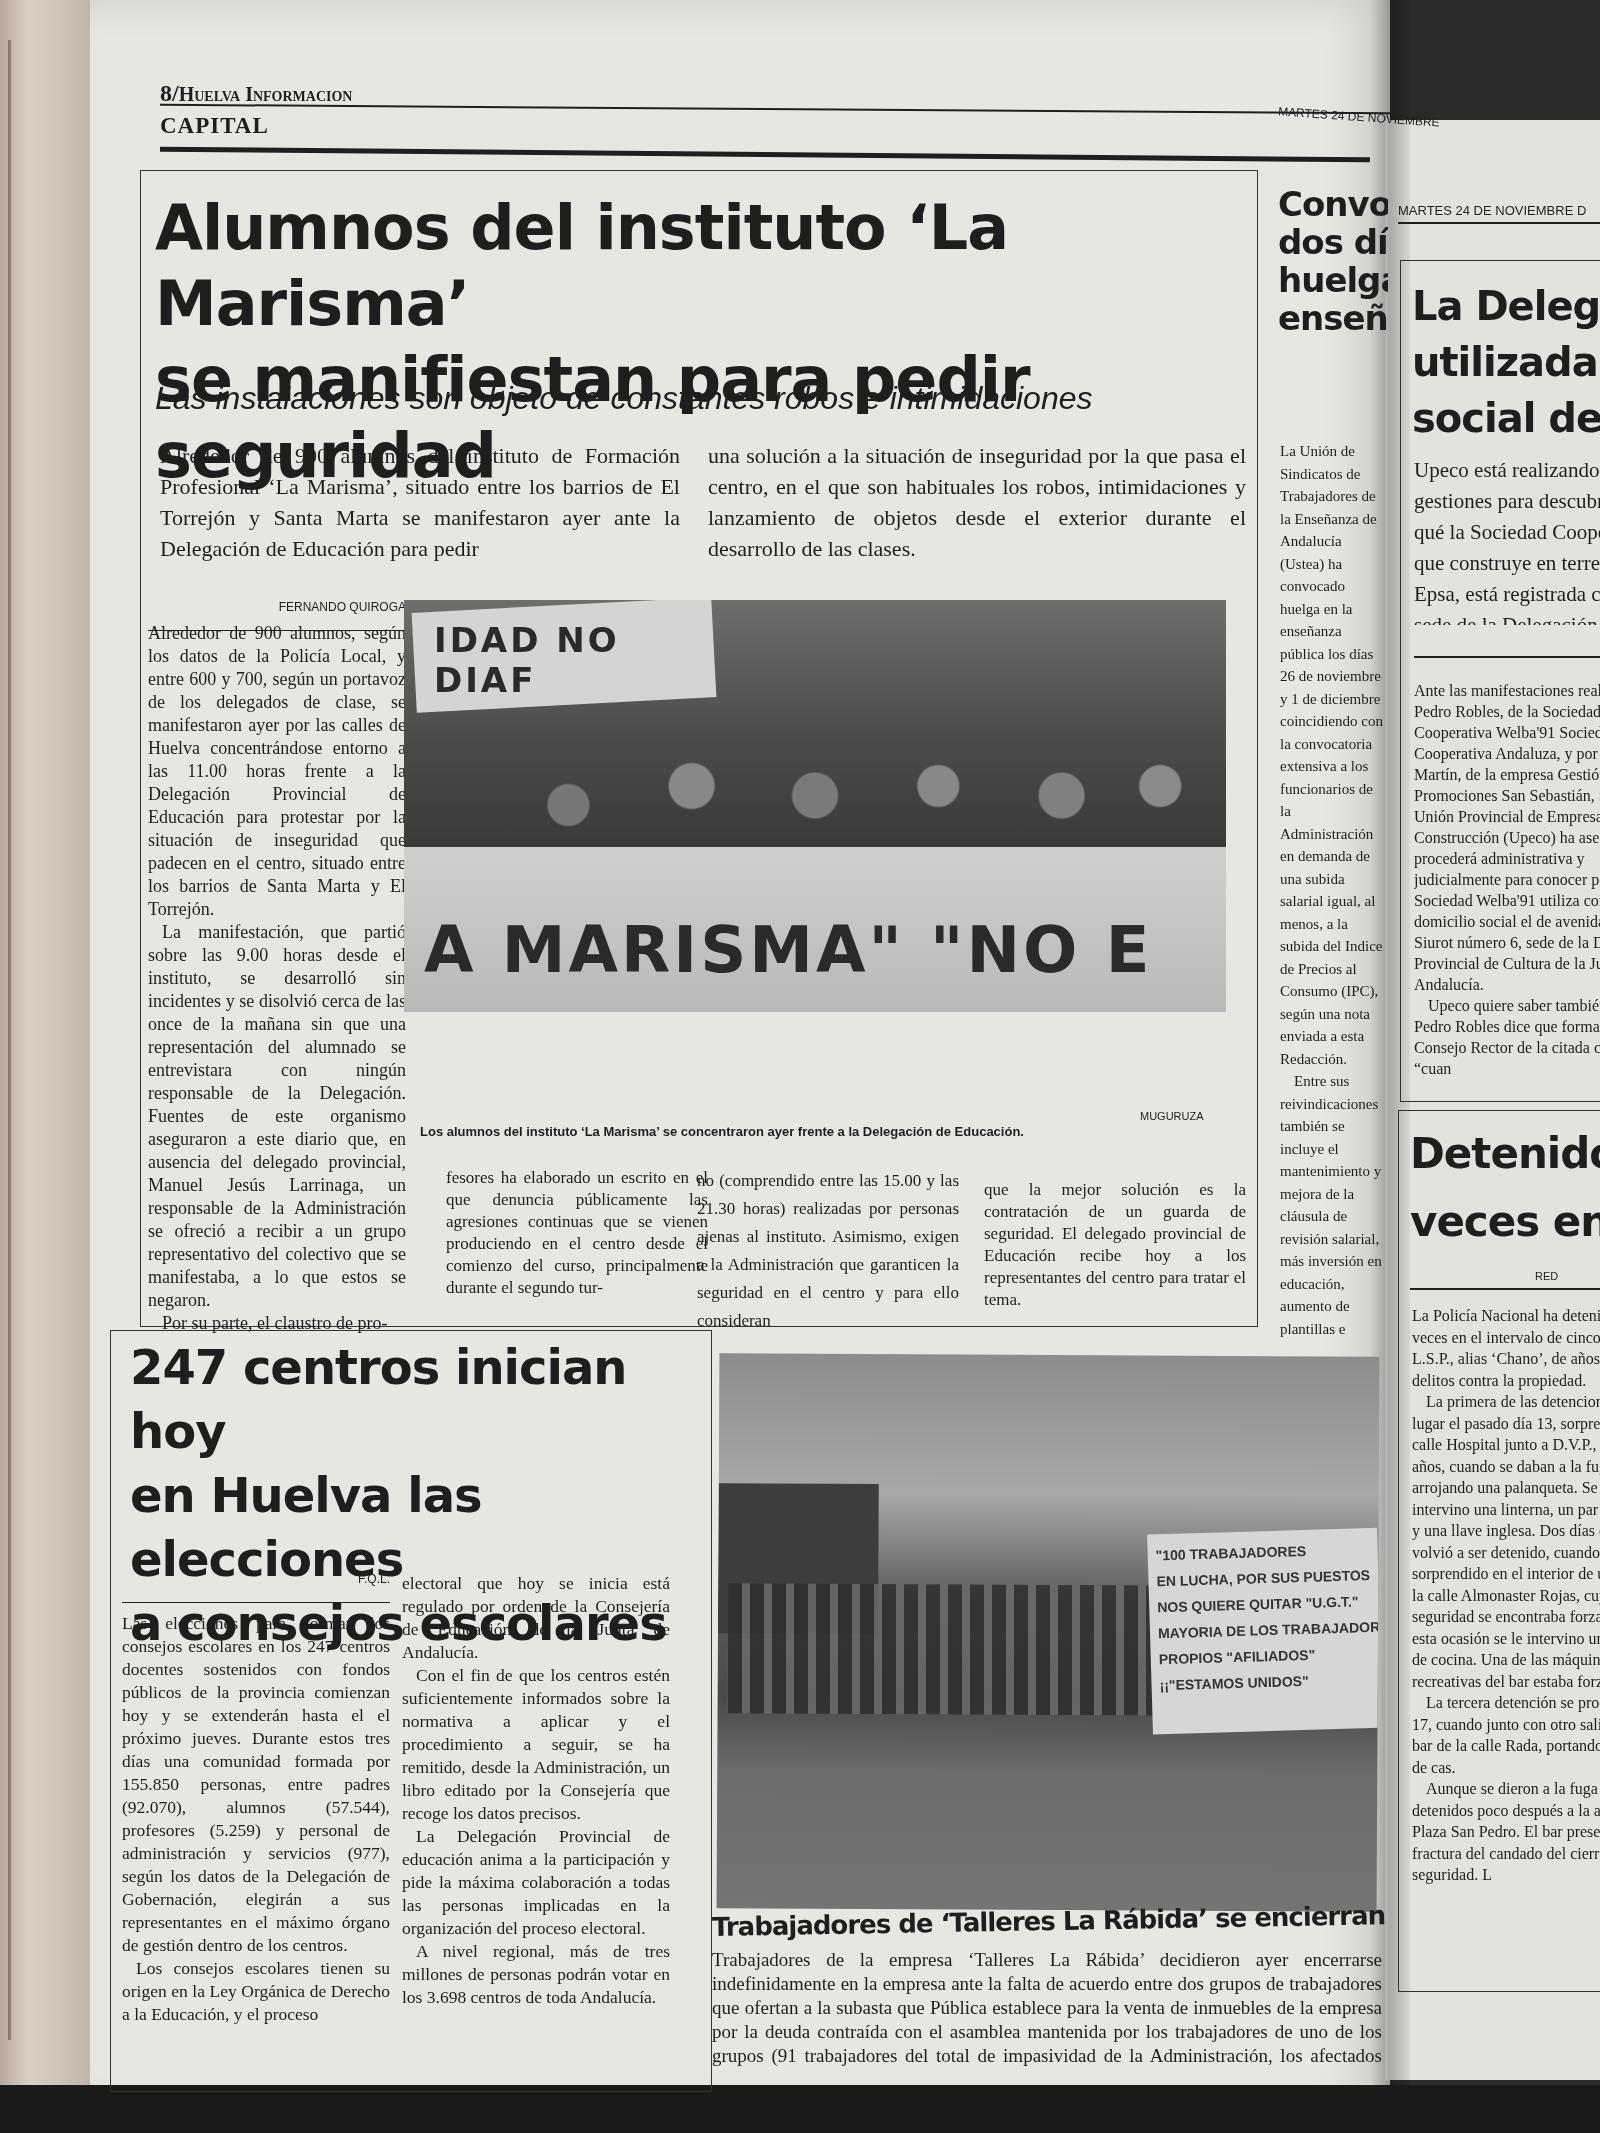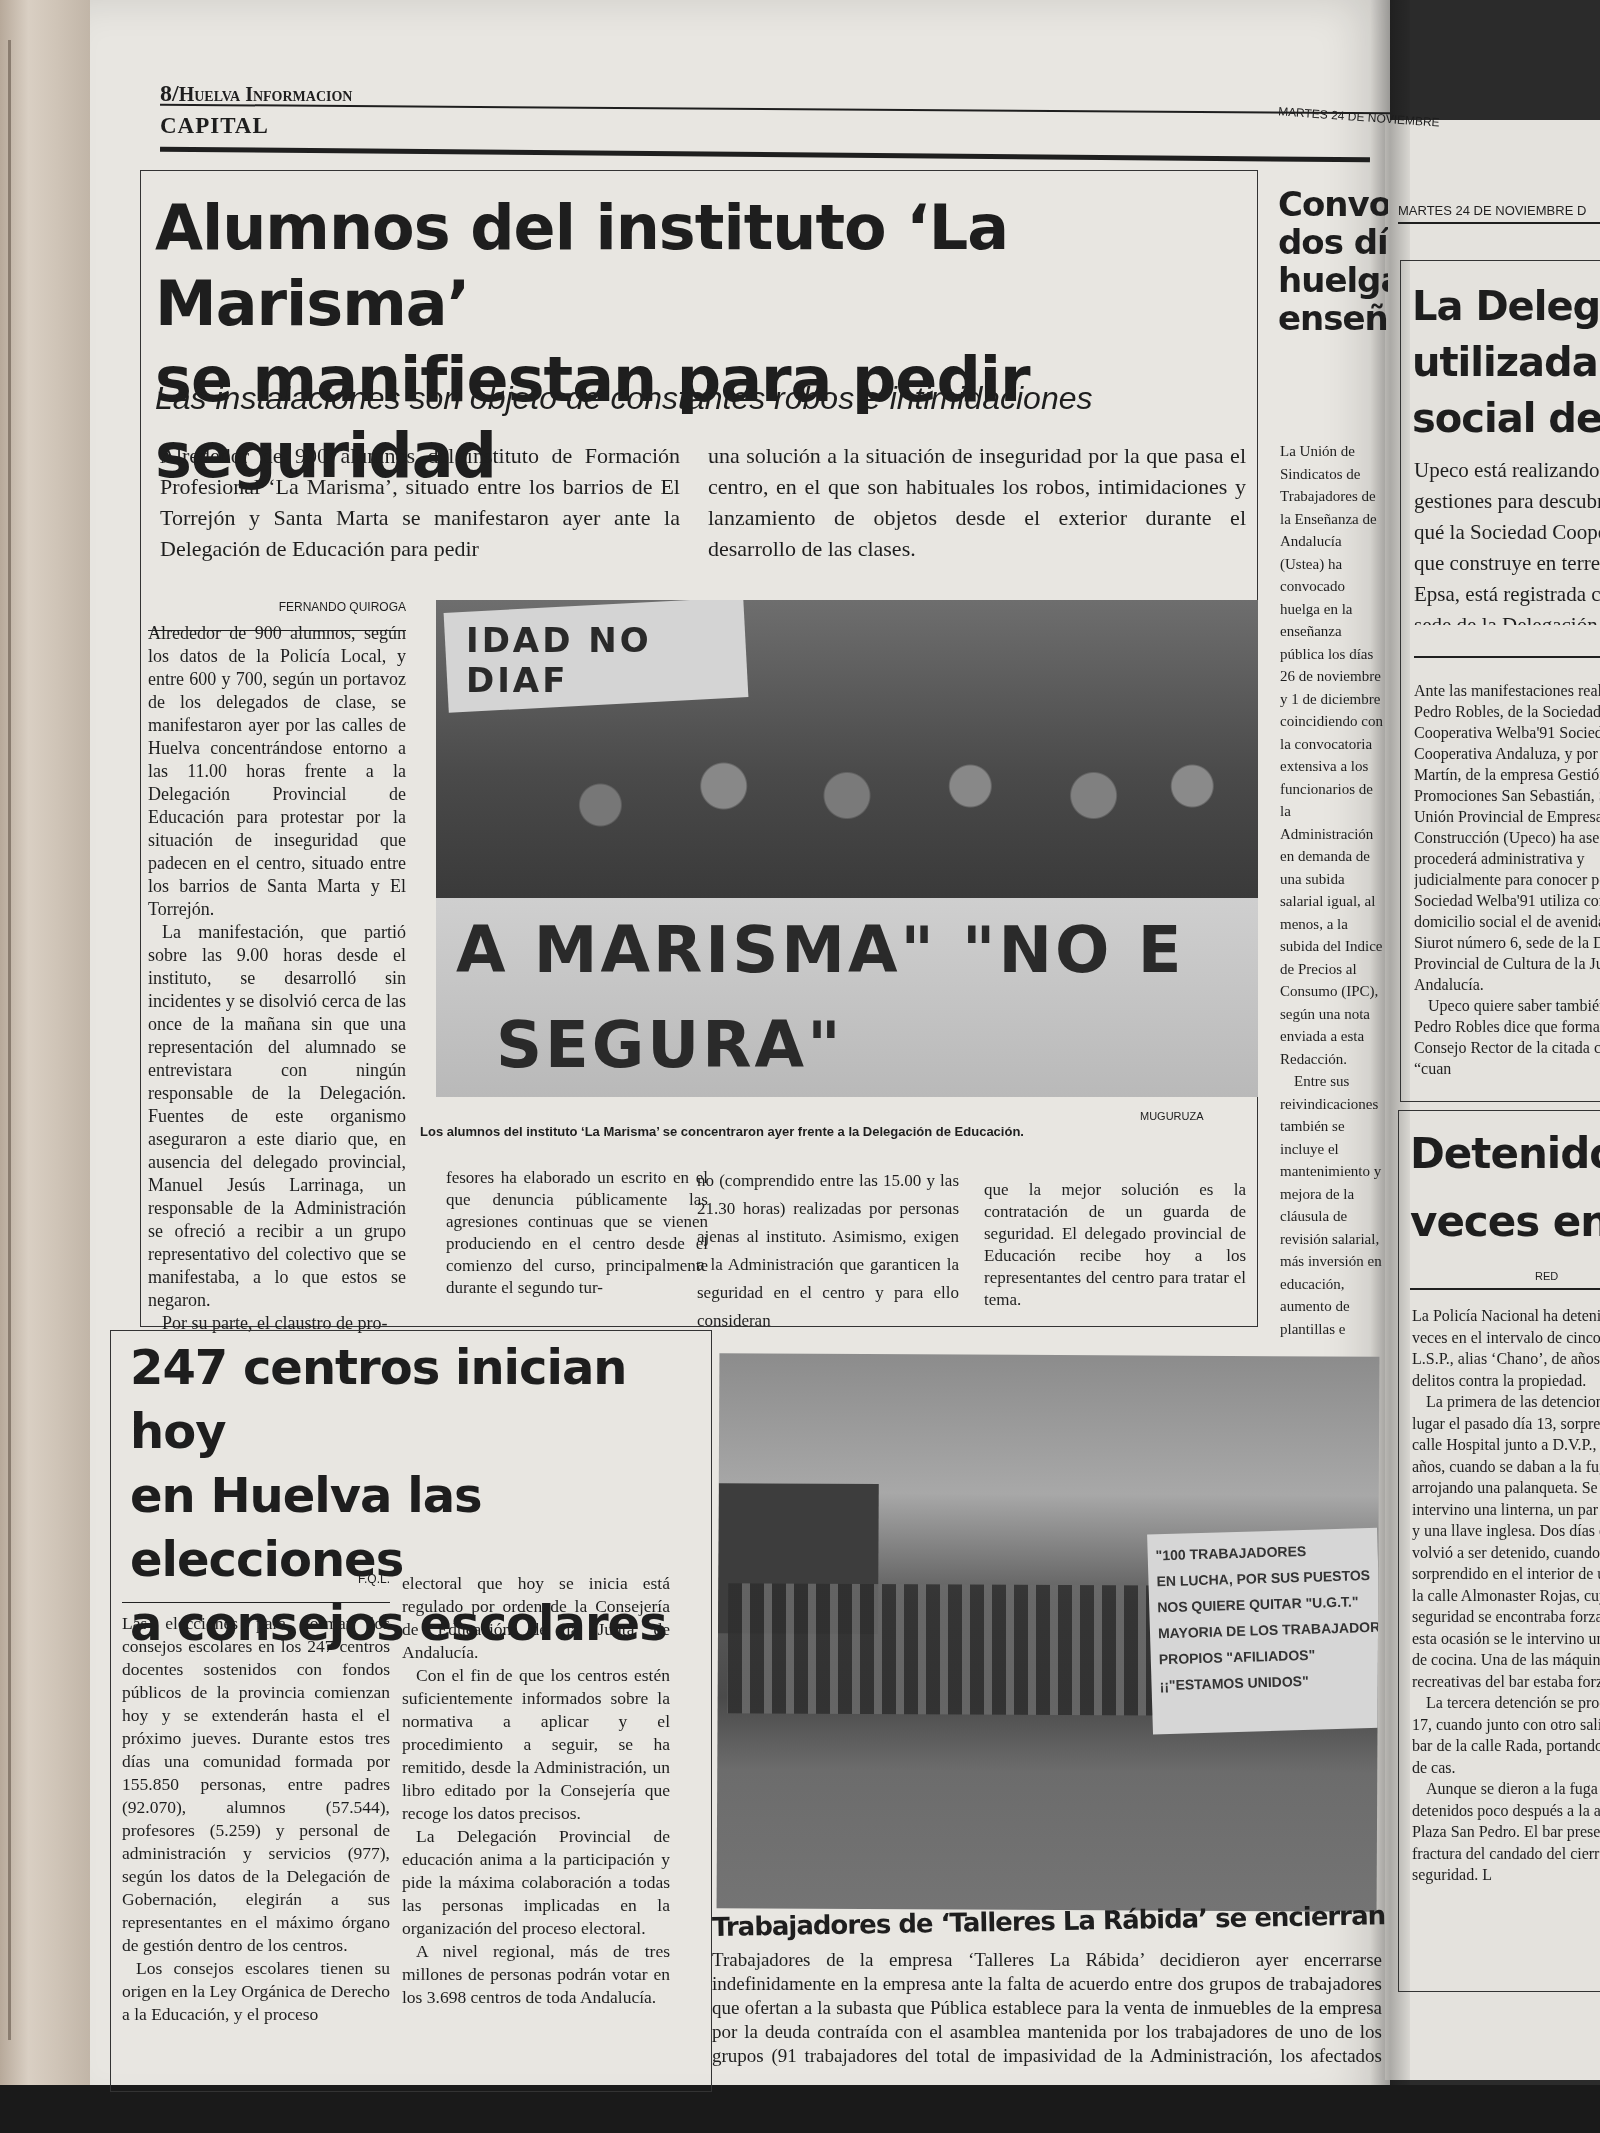--- a/index.html
+++ b/index.html
@@ -57,21 +57,21 @@
 <div class="abs body" style="left:708px;top:440px;width:538px;font-size:22px;line-height:31px;">una solución a la situación de inseguridad por la que pasa el centro, en el que son habituales los robos, intimidaciones y lanzamiento de objetos desde el exterior durante el desarrollo de las clases.</div>
 
 <div class="abs byline" style="left:148px;top:600px;width:258px;">FERNANDO QUIROGA</div>
 
 <div class="abs body" style="left:148px;top:622px;width:258px;">
   <p>Alrededor de 900 alumnos, según los datos de la Policía Local, y entre 600 y 700, según un portavoz de los delegados de clase, se manifestaron ayer por las calles de Huelva concentrándose entorno a las 11.00 horas frente a la Delegación Provincial de Educación para protestar por la situación de inseguridad que padecen en el centro, situado entre los barrios de Santa Marta y El Torrejón.</p>
   <p class="indent">La manifestación, que partió sobre las 9.00 horas desde el instituto, se desarrolló sin incidentes y se disolvió cerca de las once de la mañana sin que una representación del alumnado se entrevistara con ningún responsable de la Delegación. Fuentes de este organismo aseguraron a este diario que, en ausencia del delegado provincial, Manuel Jesús Larrinaga, un responsable de la Administración se ofreció a recibir a un grupo representativo del colectivo que se manifestaba, a lo que estos se negaron.</p>
   <p class="indent">Por su parte, el claustro de pro-</p>
 </div>
 
-<div class="photo" style="left:436px;top:600px;width:822px;height:497px;background:linear-gradient(180deg,#6e6e6e 0%,#4a4a4a 35%,#3a3a3a 60%,#cfcfcf 60%,#b9b9b9 100%);">
+<div class="photo" style="left:404px;top:600px;width:822px;height:412px;background:linear-gradient(180deg,#6e6e6e 0%,#4a4a4a 35%,#3a3a3a 60%,#cfcfcf 60%,#b9b9b9 100%);">
   <div style="position:absolute;left:10px;top:5px;width:300px;height:100px;background:#d4d4d4;transform:rotate(-3deg);"></div>
   <div class="banner-text" style="left:30px;top:20px;width:250px;font-size:34px;line-height:40px;">IDAD NO DIAF</div>
   <div style="position:absolute;left:0;top:110px;width:822px;height:190px;background:radial-gradient(circle at 20% 50%,#777 0 20px,transparent 22px),radial-gradient(circle at 35% 40%,#888 0 22px,transparent 24px),radial-gradient(circle at 50% 45%,#7a7a7a 0 22px,transparent 24px),radial-gradient(circle at 65% 40%,#888 0 20px,transparent 22px),radial-gradient(circle at 80% 45%,#808080 0 22px,transparent 24px),radial-gradient(circle at 92% 40%,#8a8a8a 0 20px,transparent 22px);"></div>
   <div class="banner-text" style="left:20px;top:315px;font-size:64px;line-height:70px;white-space:nowrap;">A MARISMA" "NO E</div>
   <div class="banner-text" style="left:60px;top:410px;font-size:64px;line-height:70px;white-space:nowrap;">SEGURA"</div>
 </div>
 <div class="abs sans" style="left:1140px;top:1110px;font-size:11px;">MUGURUZA</div>
 <div class="abs sans" style="left:420px;top:1124px;width:830px;font-size:13px;font-weight:bold;">Los alumnos del instituto ‘La Marisma’ se concentraron ayer frente a la Delegación de Educación.</div>
 
 <div class="abs body" style="left:410px;top:1167px;width:262px;font-size:17px;line-height:22px;margin-left:36px;">fesores ha elaborado un escrito en el que denuncia públicamente las agresiones continuas que se vienen produciendo en el centro desde el comienzo del curso, principalmente durante el segundo tur-</div>

